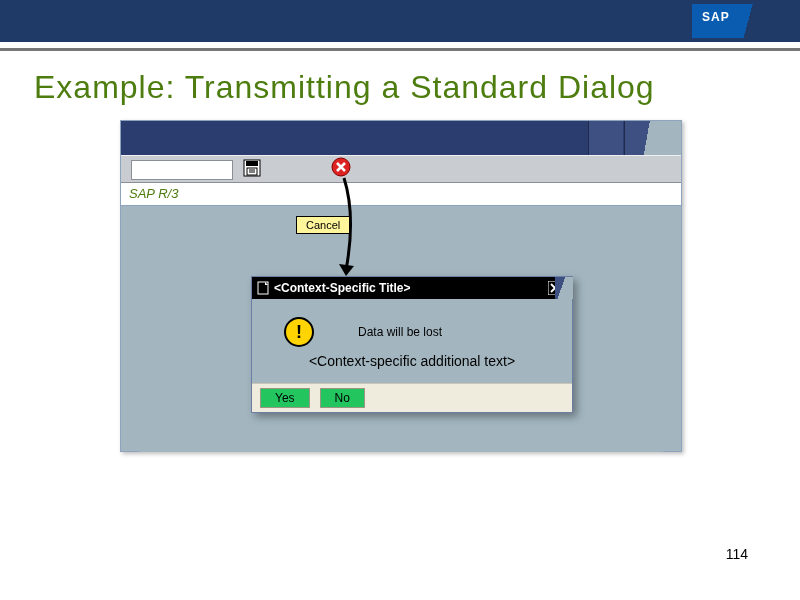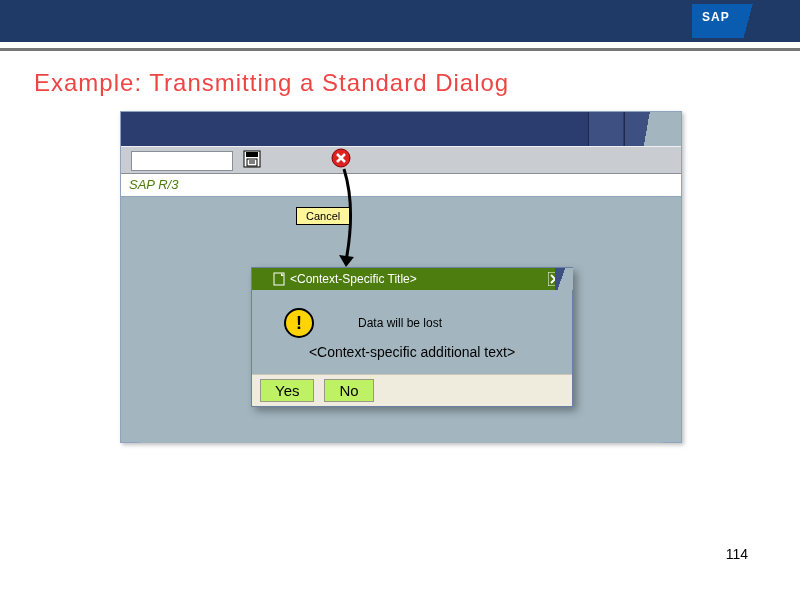--- a/index.html
+++ b/index.html
@@ -32,22 +32,22 @@
   box-sizing: border-box;
   letter-spacing: 1px;
 }
 .under-band {
   width: 100%;
   height: 6px;
   background: #fff;
   border-bottom: 3px solid #777;
 }
 .slide-title {
-  font-size: 24px;
-  color: #ef4444;
+  font-size: 32px;
+  color: #4d7c0f;
   margin: 18px 0 14px 34px;
   letter-spacing: 1px;
 }
 .app-frame {
   width: 560px;
   height: 330px;
   margin-left: 120px;
   border: 1px solid #8ea3bd;
   box-shadow: 2px 2px 4px rgba(0,0,0,.25);
   position: relative;
@@ -144,28 +144,27 @@
   position: absolute;
   left: 130px;
   top: 70px;
   width: 320px;
   border: 1px solid #6a7fa3;
   background: #a3b6c0;
   box-shadow: 4px 4px 8px rgba(0,0,0,.35);
 }
 .dialog-title {
   height: 22px;
-  background: #4d7c0f;
+  background: #000000;
   color: #fff;
   font-size: 12px;
-  font-weight: normal;
-  position: relative;
-  display: flex;
-  align-items: center;
-  padding-left: 16px;
+  font-weight: bold;
+  position: relative;
+  display: flex;
+  align-items: center;
 }
 .dialog-title .doc-icon {
   width: 22px;
   display: flex;
   align-items: center;
   justify-content: center;
 }
 .dialog-title .doc-icon svg { width:14px; height:14px; }
 .dialog-title .title-text { flex: 1; }
 .dialog-title .close-icon {
@@ -221,23 +220,23 @@
   margin-top: 4px;
 }
 .dialog-buttons {
   background: #efecdd;
   border-top: 1px solid #c9c6b7;
   padding: 4px 8px;
   display: flex;
   gap: 10px;
 }
 .dlg-btn {
-  background: #bef264;
+  background: #22c55e;
   border: 1px solid #9a9784;
-  font-size: 15px;
+  font-size: 12px;
   padding: 2px 14px;
   cursor: pointer;
 }
 .page-num {
   position: absolute;
   right: 52px;
   bottom: 38px;
   font-size: 14px;
   color: #000;
 }

